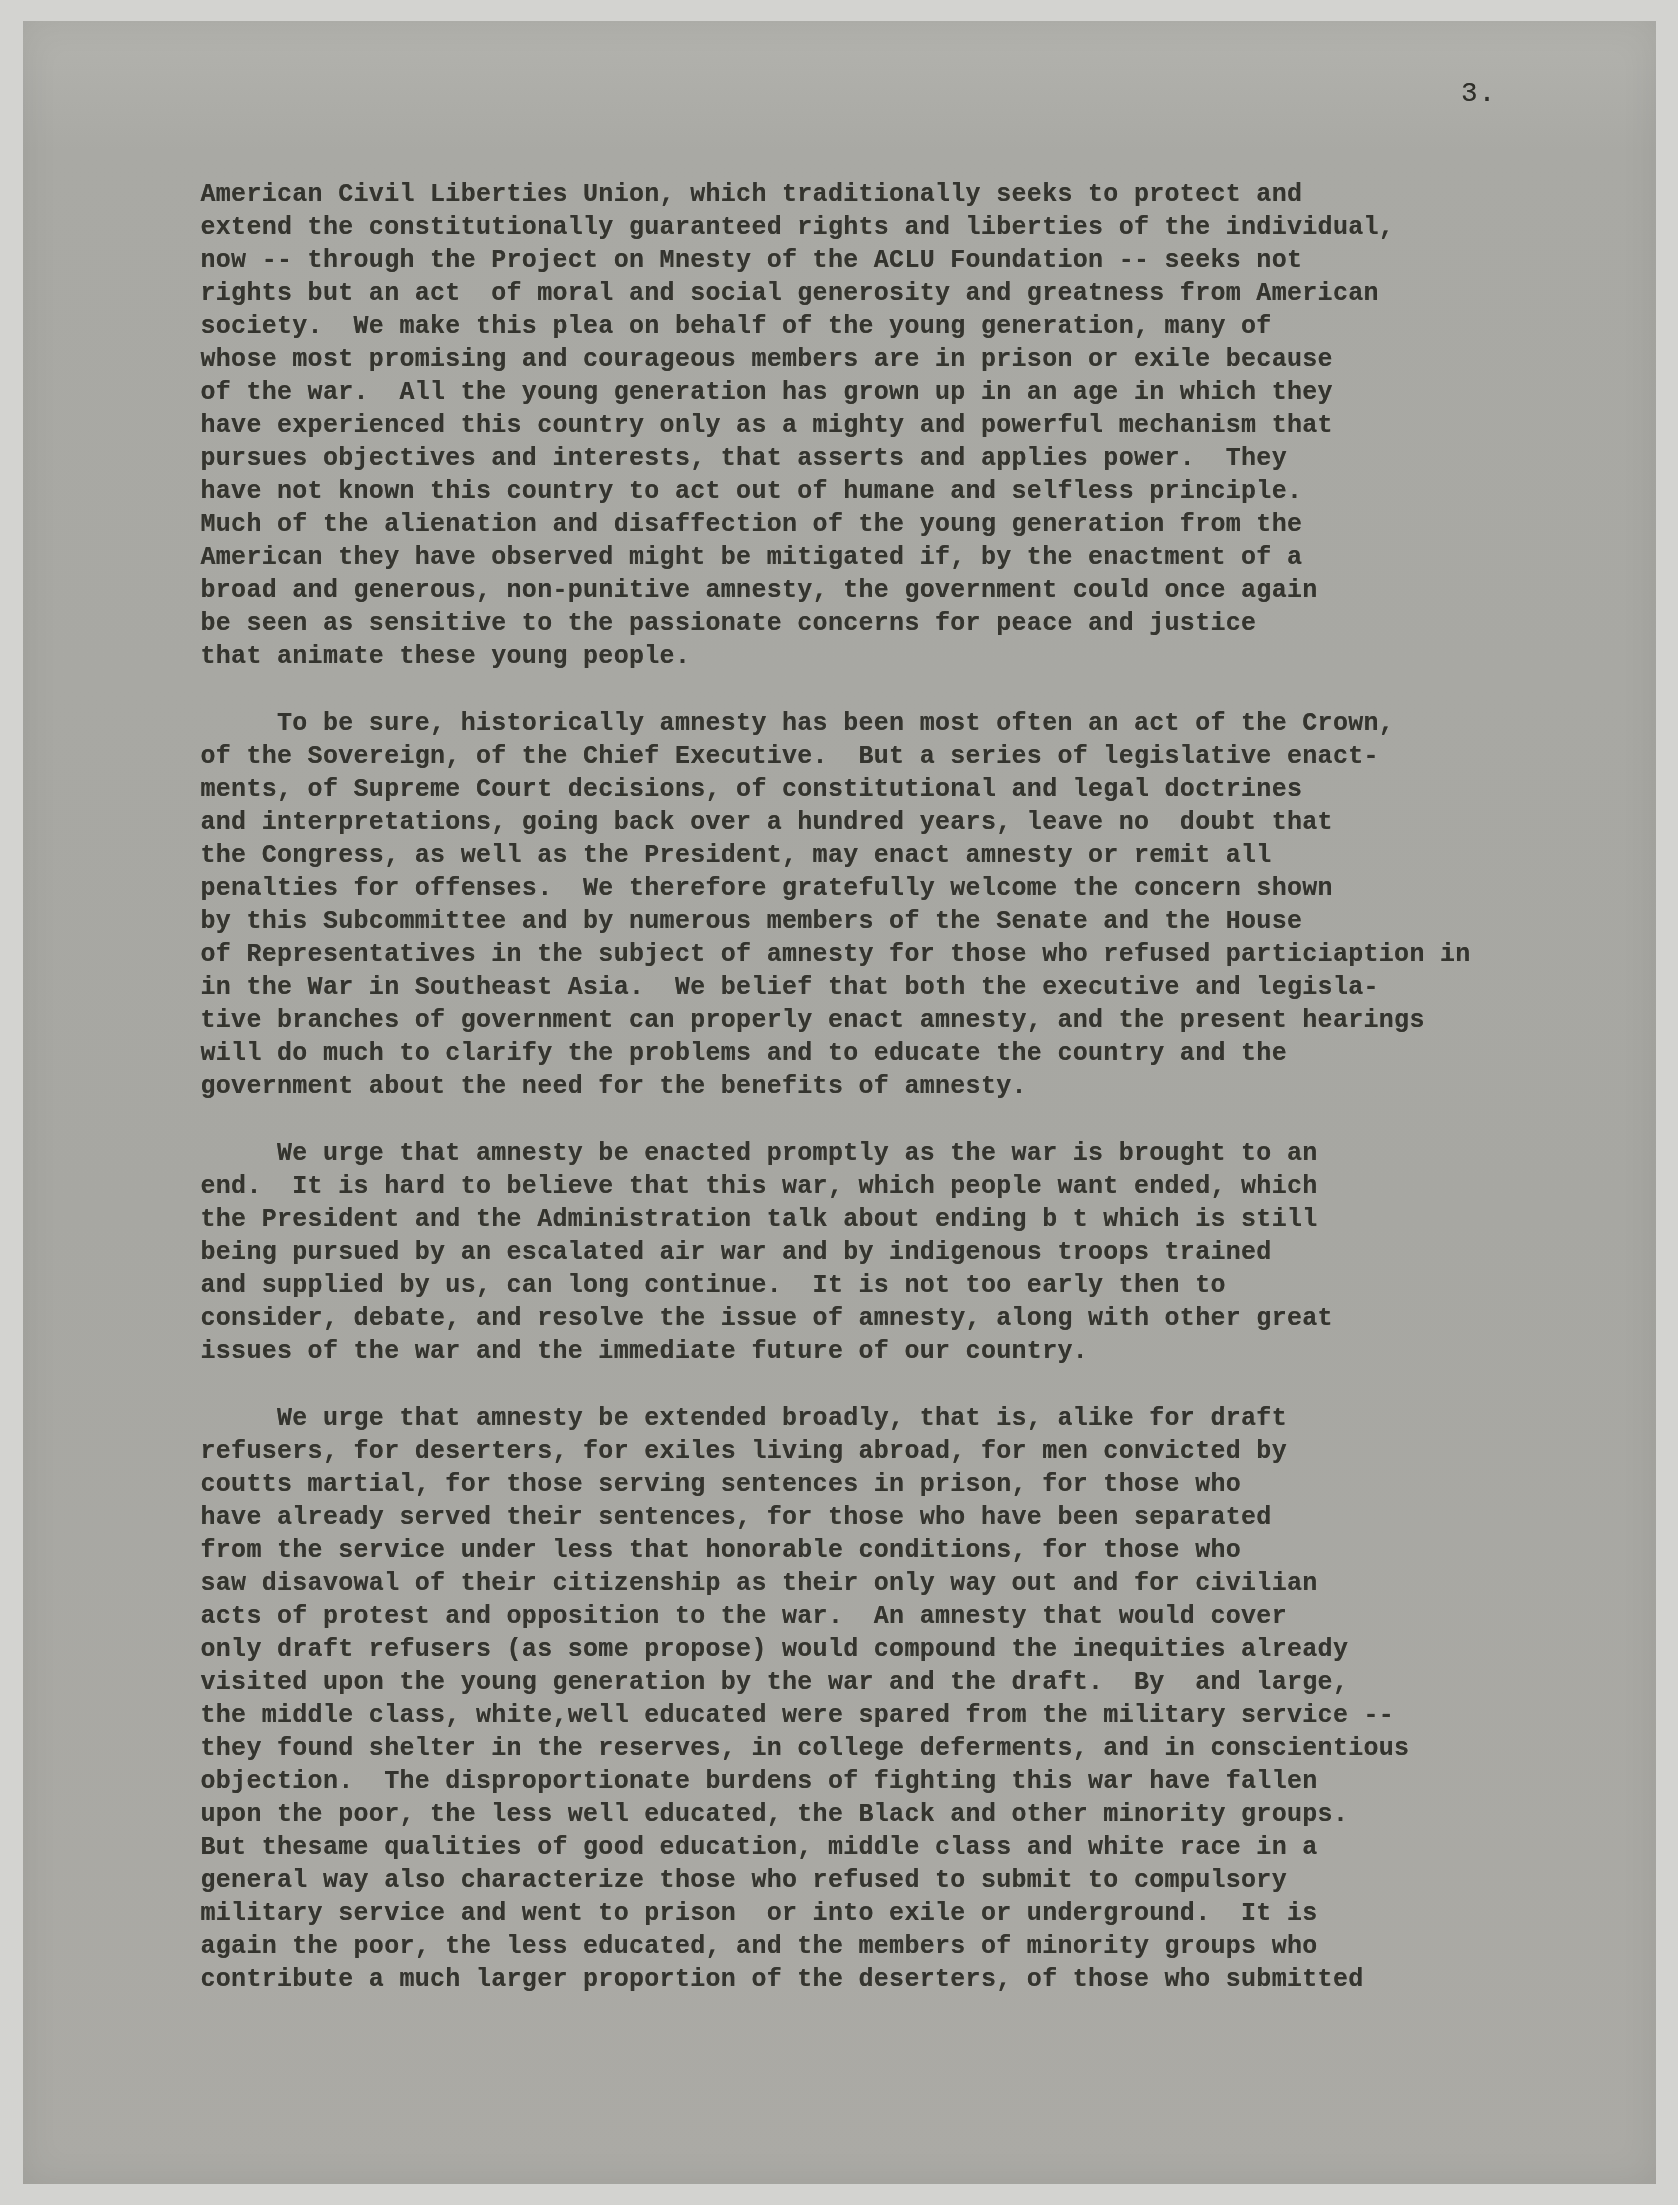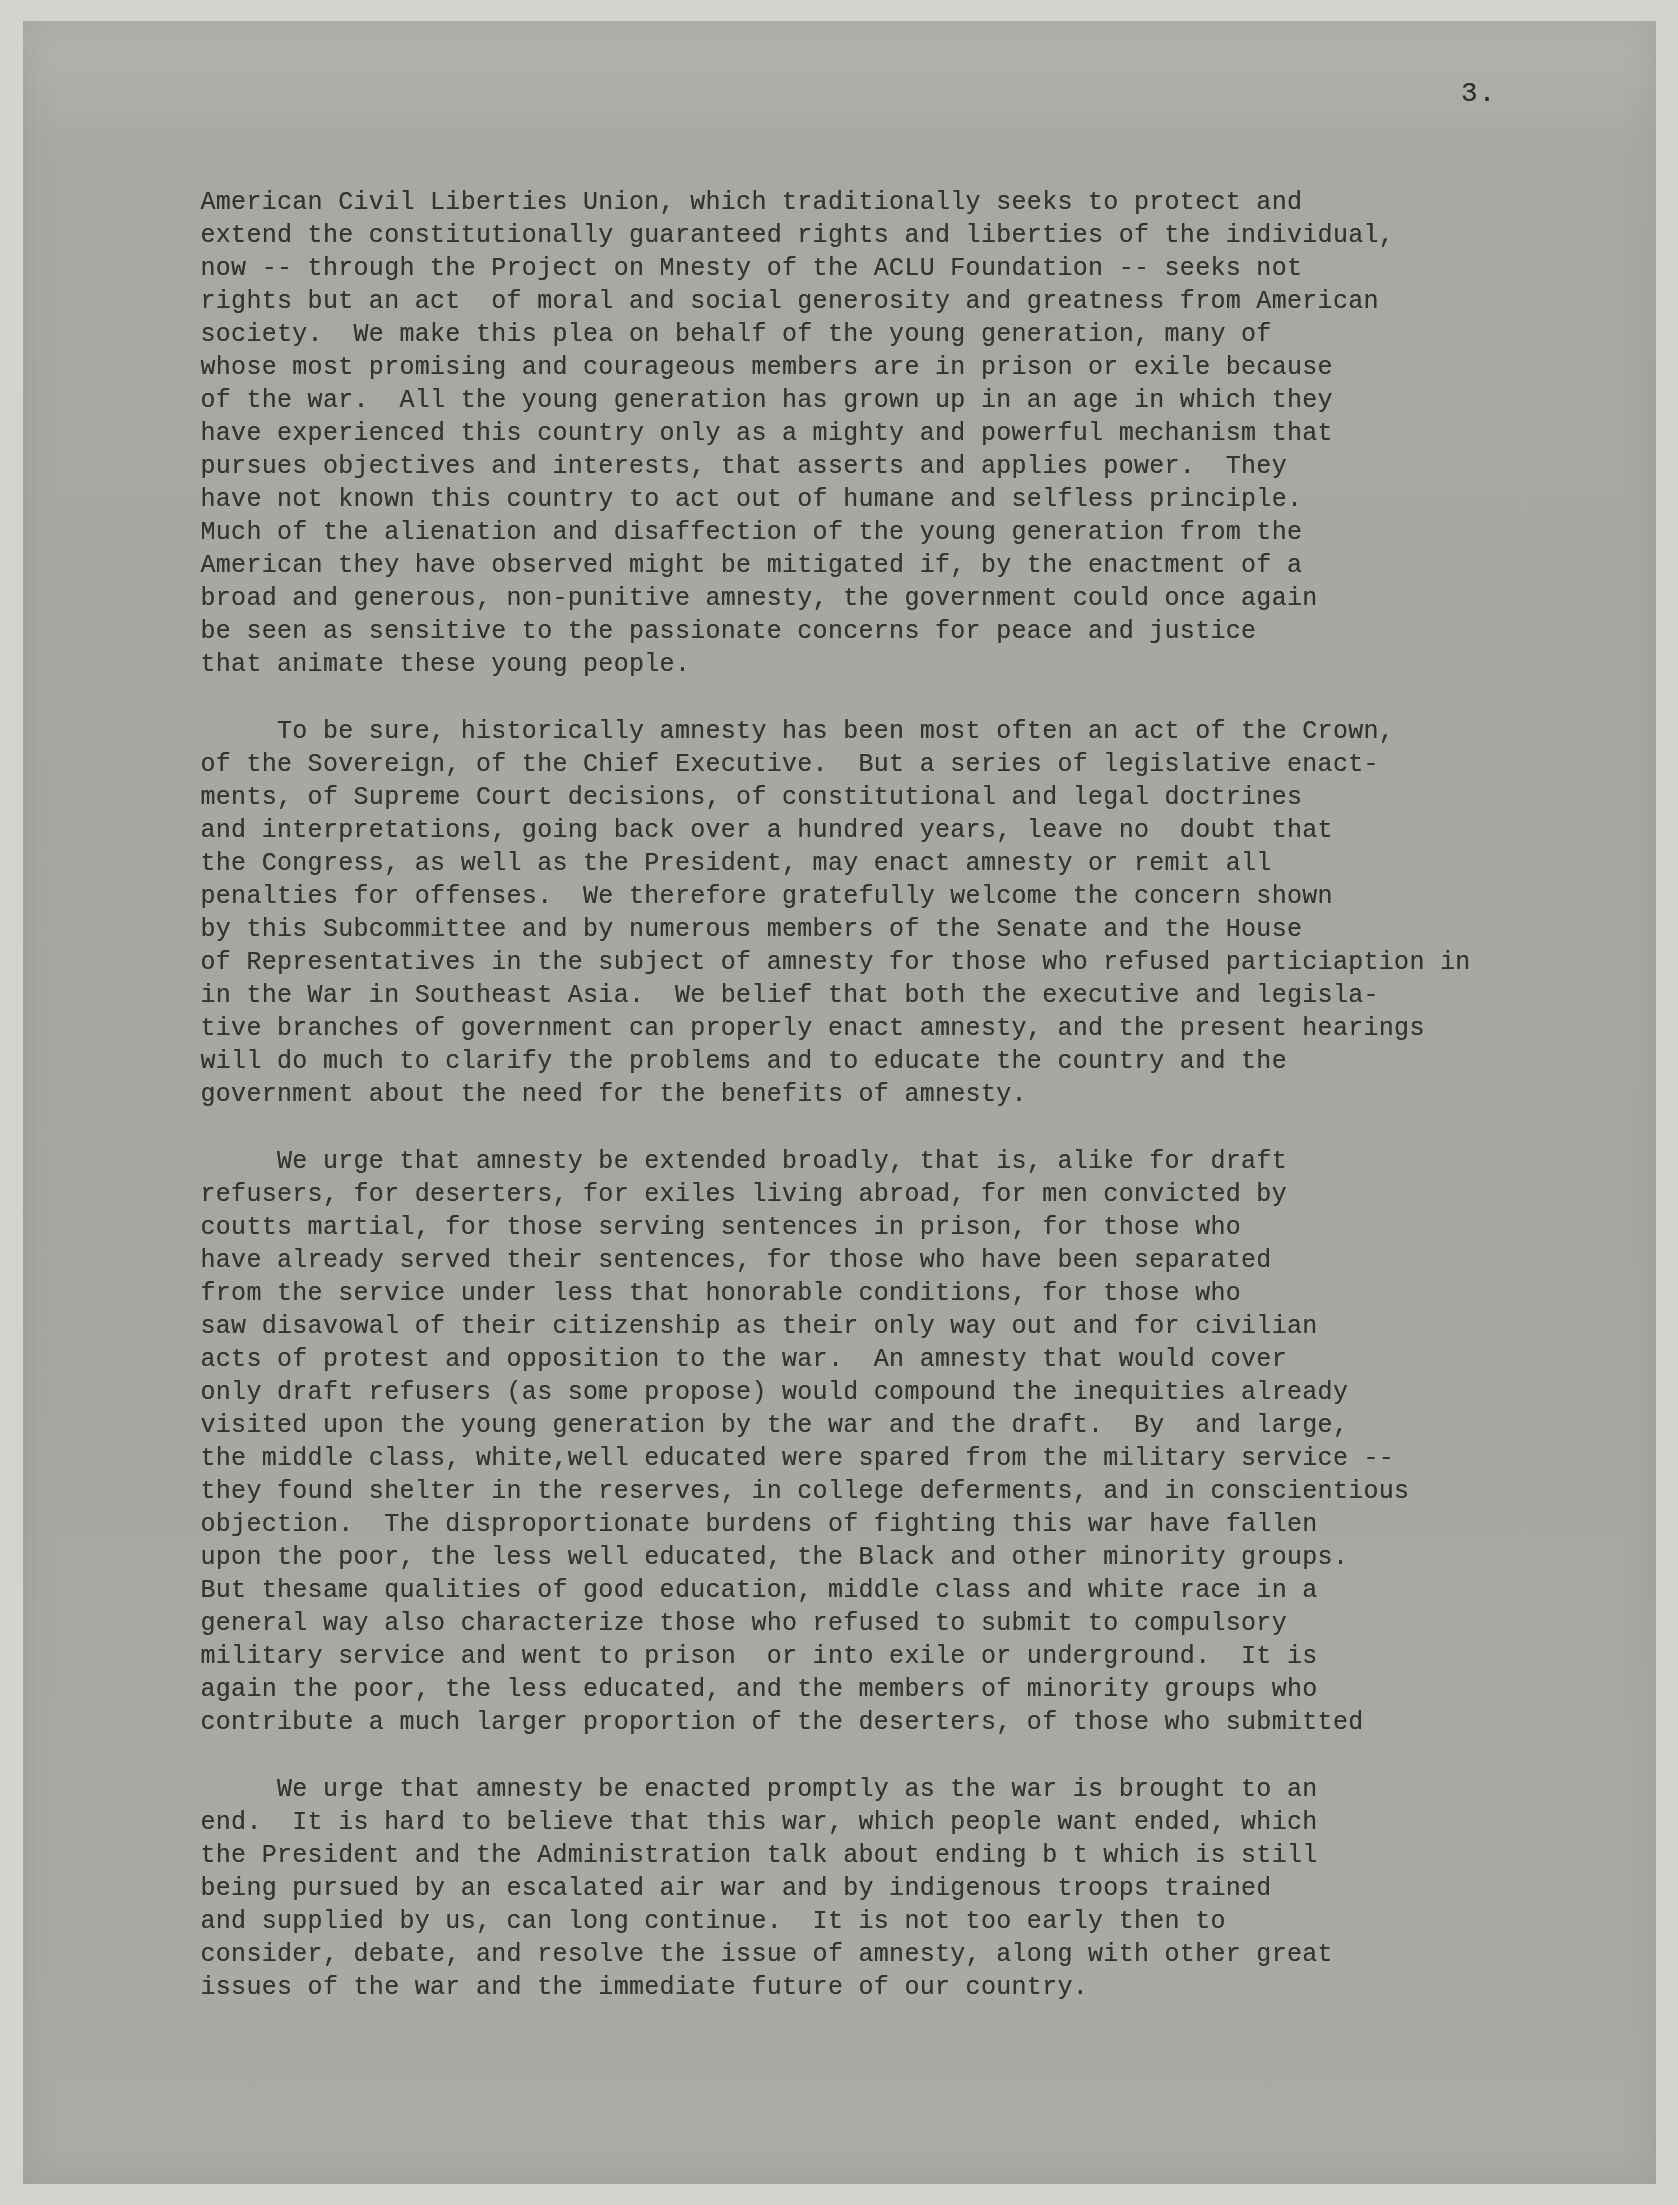--- a/index.html
+++ b/index.html
@@ -40,21 +40,22 @@
     top: 149px;
     right: 75px;
   }
   .para {
     white-space: pre-wrap;
     font-size: 25px;
     line-height: 33px;
     color: #34342e;
     letter-spacing: 0.3px;
     text-shadow: 0 0 0.6px rgba(40,40,32,0.55);
-    margin: 16px 0 34px 0;
+    margin: 8px 0 34px 0;
+    font-weight: bold;
   }
 </style>
 </head>
 <body>
 
 <div class="scan-frame">
   <div class="page">
     <div class="page-number">3.</div>
     <div class="text-block">
       <div class="para">American Civil Liberties Union, which traditionally seeks to protect and
@@ -77,41 +78,41 @@
 ments, of Supreme Court decisions, of constitutional and legal doctrines
 and interpretations, going back over a hundred years, leave no  doubt that
 the Congress, as well as the President, may enact amnesty or remit all
 penalties for offenses.  We therefore gratefully welcome the concern shown
 by this Subcommittee and by numerous members of the Senate and the House
 of Representatives in the subject of amnesty for those who refused particiaption in
 in the War in Southeast Asia.  We belief that both the executive and legisla-
 tive branches of government can properly enact amnesty, and the present hearings
 will do much to clarify the problems and to educate the country and the
 government about the need for the benefits of amnesty.</div>
+      <div class="para">     We urge that amnesty be enacted promptly as the war is brought to an
+end.  It is hard to believe that this war, which people want ended, which
+the President and the Administration talk about ending b t which is still
+being pursued by an escalated air war and by indigenous troops trained
+and supplied by us, can long continue.  It is not too early then to
+consider, debate, and resolve the issue of amnesty, along with other great
+issues of the war and the immediate future of our country.</div>
       <div class="para">     We urge that amnesty be extended broadly, that is, alike for draft
 refusers, for deserters, for exiles living abroad, for men convicted by
 coutts martial, for those serving sentences in prison, for those who
 have already served their sentences, for those who have been separated
 from the service under less that honorable conditions, for those who
 saw disavowal of their citizenship as their only way out and for civilian
 acts of protest and opposition to the war.  An amnesty that would cover
 only draft refusers (as some propose) would compound the inequities already
 visited upon the young generation by the war and the draft.  By  and large,
 the middle class, white,well educated were spared from the military service --
 they found shelter in the reserves, in college deferments, and in conscientious
 objection.  The disproportionate burdens of fighting this war have fallen
 upon the poor, the less well educated, the Black and other minority groups.
 But thesame qualities of good education, middle class and white race in a
 general way also characterize those who refused to submit to compulsory
 military service and went to prison  or into exile or underground.  It is
 again the poor, the less educated, and the members of minority groups who
 contribute a much larger proportion of the deserters, of those who submitted</div>
-      <div class="para">     We urge that amnesty be enacted promptly as the war is brought to an
-end.  It is hard to believe that this war, which people want ended, which
-the President and the Administration talk about ending b t which is still
-being pursued by an escalated air war and by indigenous troops trained
-and supplied by us, can long continue.  It is not too early then to
-consider, debate, and resolve the issue of amnesty, along with other great
-issues of the war and the immediate future of our country.</div>
     </div>
   </div>
 </div>
 
 
 </body></html>

